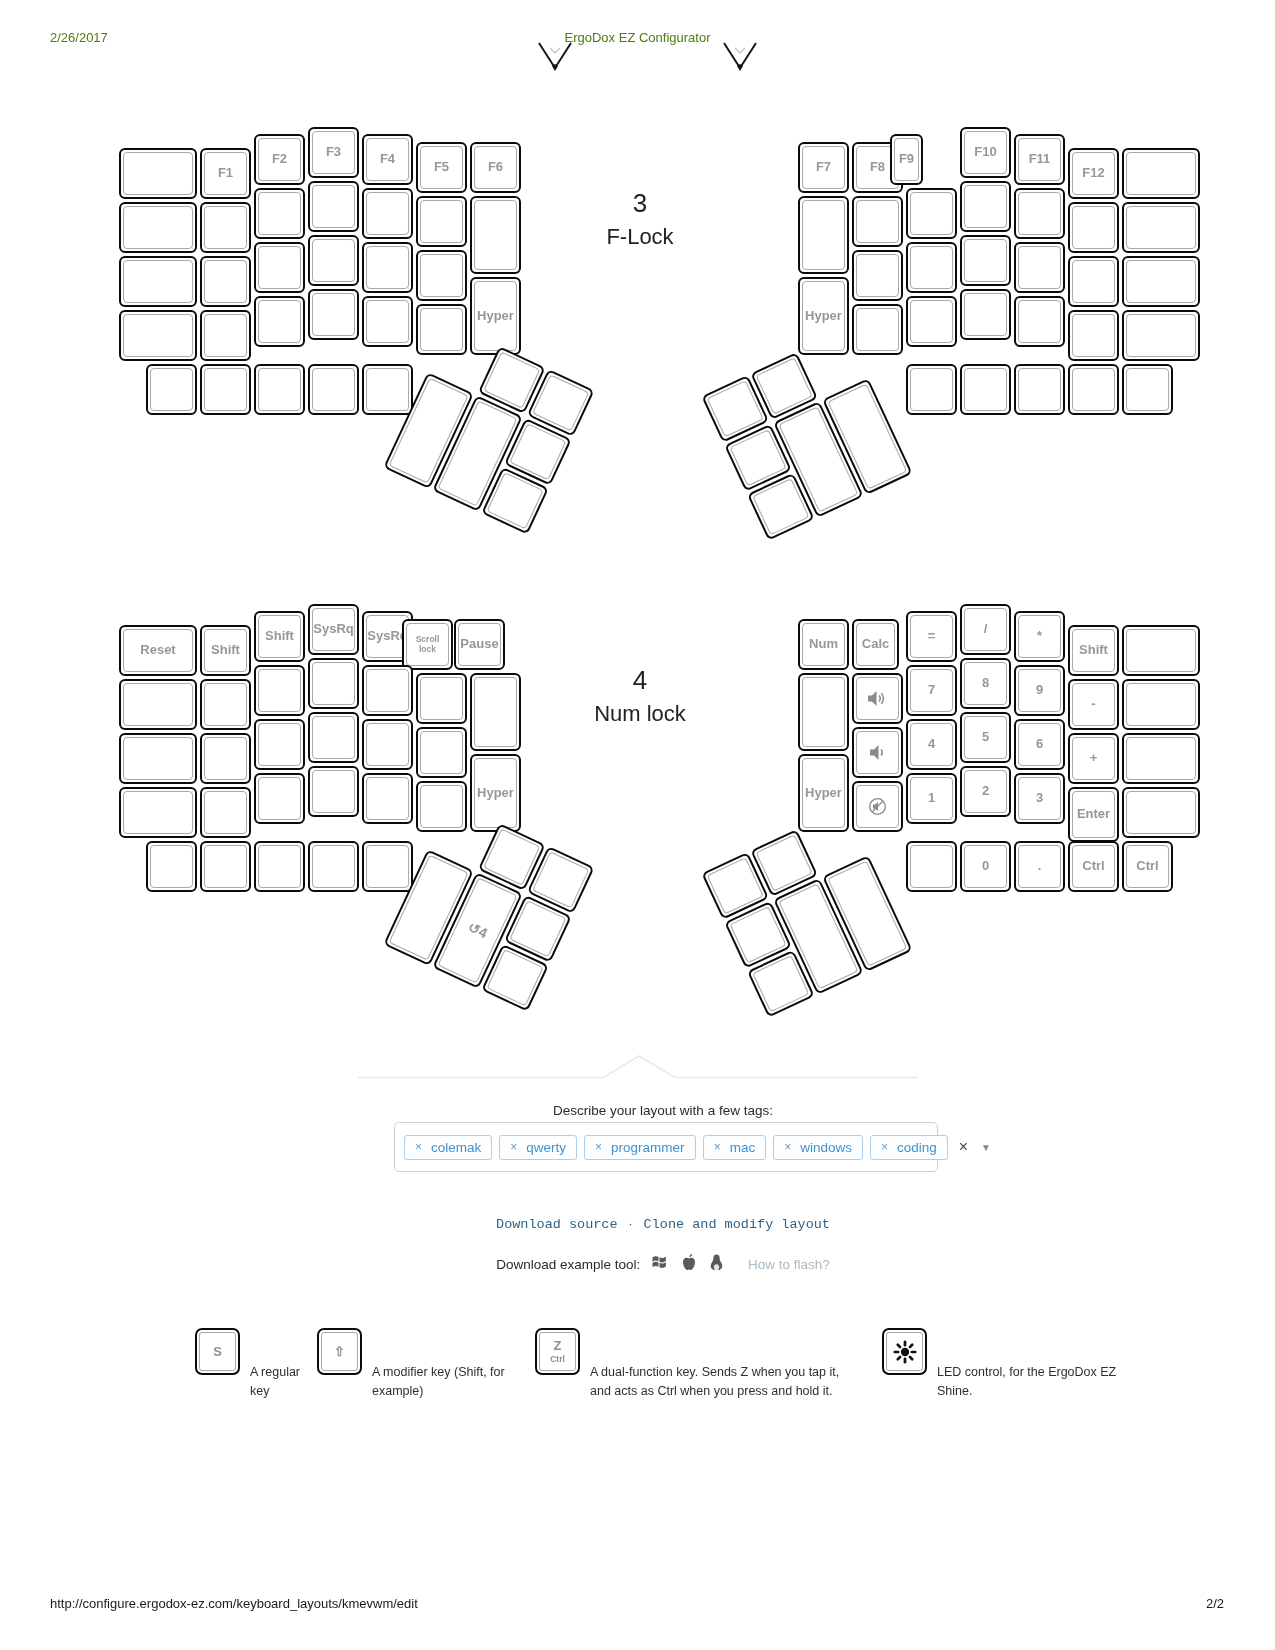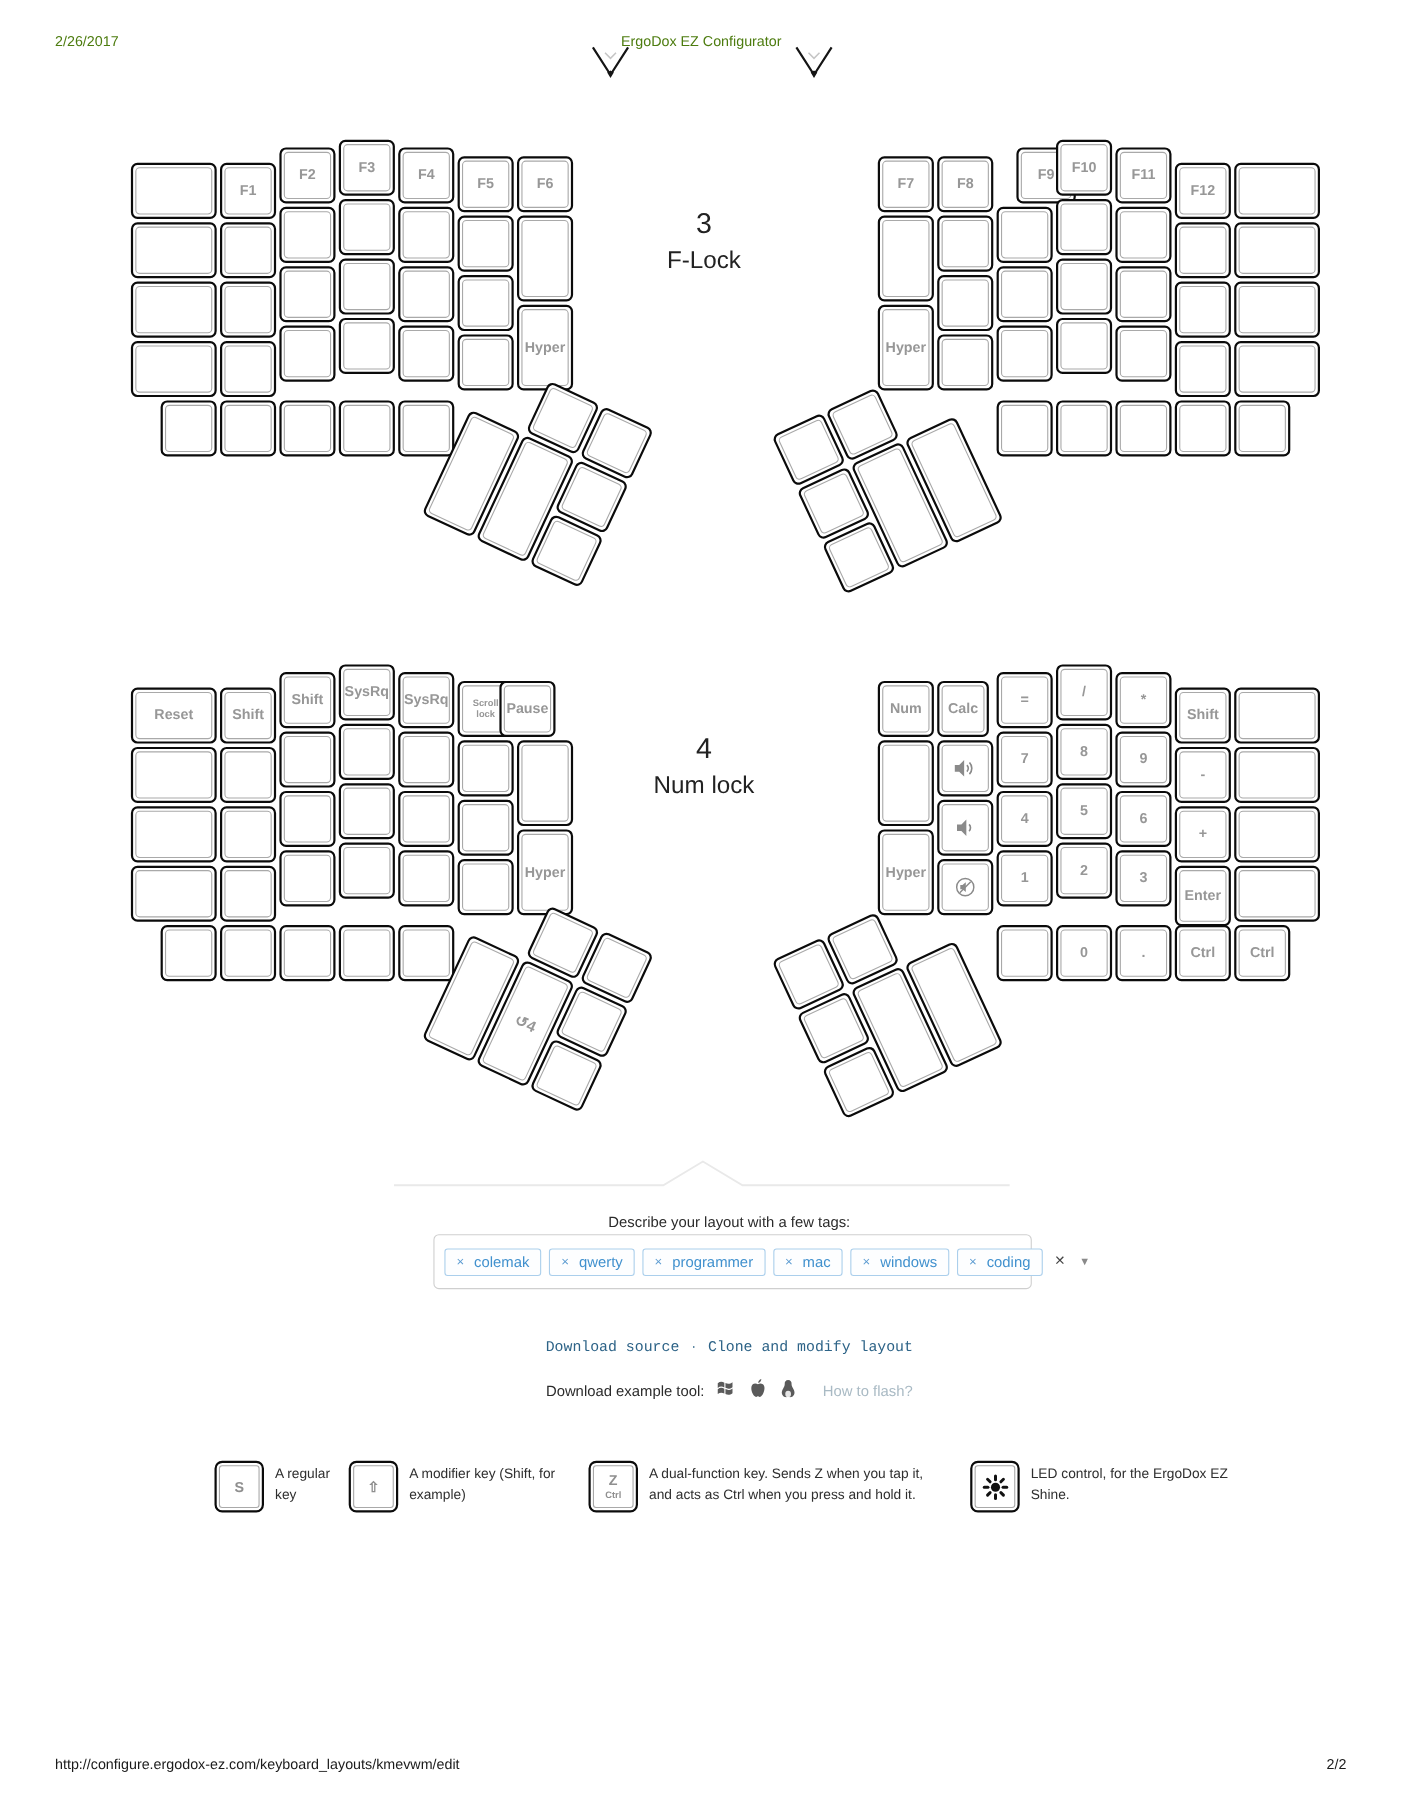--- a/index.html
+++ b/index.html
@@ -37,21 +37,21 @@
   .flash-row{position:absolute;left:0;top:1255px;width:1326px;text-align:center;font-size:13.5px;color:#2b2b2b;}
   .flash-row .ficon{display:inline-block;vertical-align:middle;margin:0 6px;position:relative;top:-2px;}
   .flash-row a{color:#a9bac4;text-decoration:none;margin-left:14px;}
   
   .lg-item{position:absolute;display:flex;gap:10px;}
   .lg-key{position:relative;width:45px;height:47px;background:#fff;border:2.5px solid #0b0b0b;border-radius:7px;box-sizing:border-box;flex:0 0 auto;}
   .lg-cap{position:absolute;left:2px;top:2px;right:2px;bottom:2px;border:1px solid #a9a9a9;border-radius:3px;
           display:flex;flex-direction:column;align-items:center;justify-content:center;color:#8f8f8f;font-weight:bold;}
   .lg-main{font-size:13px;line-height:1;}
   .lg-sub{font-size:8.5px;line-height:1;margin-top:3px;}
-  .lg-text{font-size:12.5px;color:#2f2f2f;line-height:1.55;padding-top:3px;}
+  .lg-text{font-size:12.5px;color:#2f2f2f;line-height:1.55;padding-top:3px;margin-top:32px;}
   
   .ftr{position:absolute;top:1596px;font-size:13px;color:#1a1a1a;}
   .ftr-url{left:50px;}
   .ftr-page{right:51px;}
 </style>
 </head>
 <body>
 
 <div id="page">
 
@@ -169,21 +169,21 @@
             <div class="cap"></div>
           </div>
         </div>
         <div class="half" style="left: 797px; top: 0px; width: 405px; height: 300px;">
           <div class="key" style="left: 1px; top: 16px; width: 51px; height: 51px;">
             <div class="cap">F7</div>
           </div>
           <div class="key" style="left: 55px; top: 16px; width: 51px; height: 51px;">
             <div class="cap">F8</div>
           </div>
-          <div class="key" style="left: 127px; top: 8px; width: 54px; height: 51px;">
+          <div class="key" style="left: 93px; top: 8px; width: 33px; height: 51px;">
             <div class="cap">F9</div>
           </div>
           <div class="key" style="left: 163px; top: 1px; width: 51px; height: 51px;">
             <div class="cap">F10</div>
           </div>
           <div class="key" style="left: 217px; top: 8px; width: 51px; height: 51px;">
             <div class="cap">F11</div>
           </div>
           <div class="key" style="left: 271px; top: 22px; width: 51px; height: 51px;">
             <div class="cap">F12</div>
@@ -320,21 +320,21 @@
           </div>
           <div class="key" style="left: 136px; top: 8px; width: 51px; height: 51px;">
             <div class="cap">Shift</div>
           </div>
           <div class="key" style="left: 190px; top: 1px; width: 51px; height: 51px;">
             <div class="cap">SysRq</div>
           </div>
           <div class="key" style="left: 244px; top: 8px; width: 51px; height: 51px;">
             <div class="cap">SysRq</div>
           </div>
-          <div class="key" style="left: 298px; top: 16px; width: 51px; height: 51px;">
+          <div class="key" style="left: 284px; top: 16px; width: 51px; height: 51px;">
             <div class="cap small">Scroll lock</div>
           </div>
           <div class="key" style="left: 336px; top: 16px; width: 51px; height: 51px;">
             <div class="cap">Pause</div>
           </div>
           <div class="key" style="left: 1px; top: 76px; width: 78px; height: 51px;">
             <div class="cap"></div>
           </div>
           <div class="key" style="left: 82px; top: 76px; width: 51px; height: 51px;">
             <div class="cap"></div>

